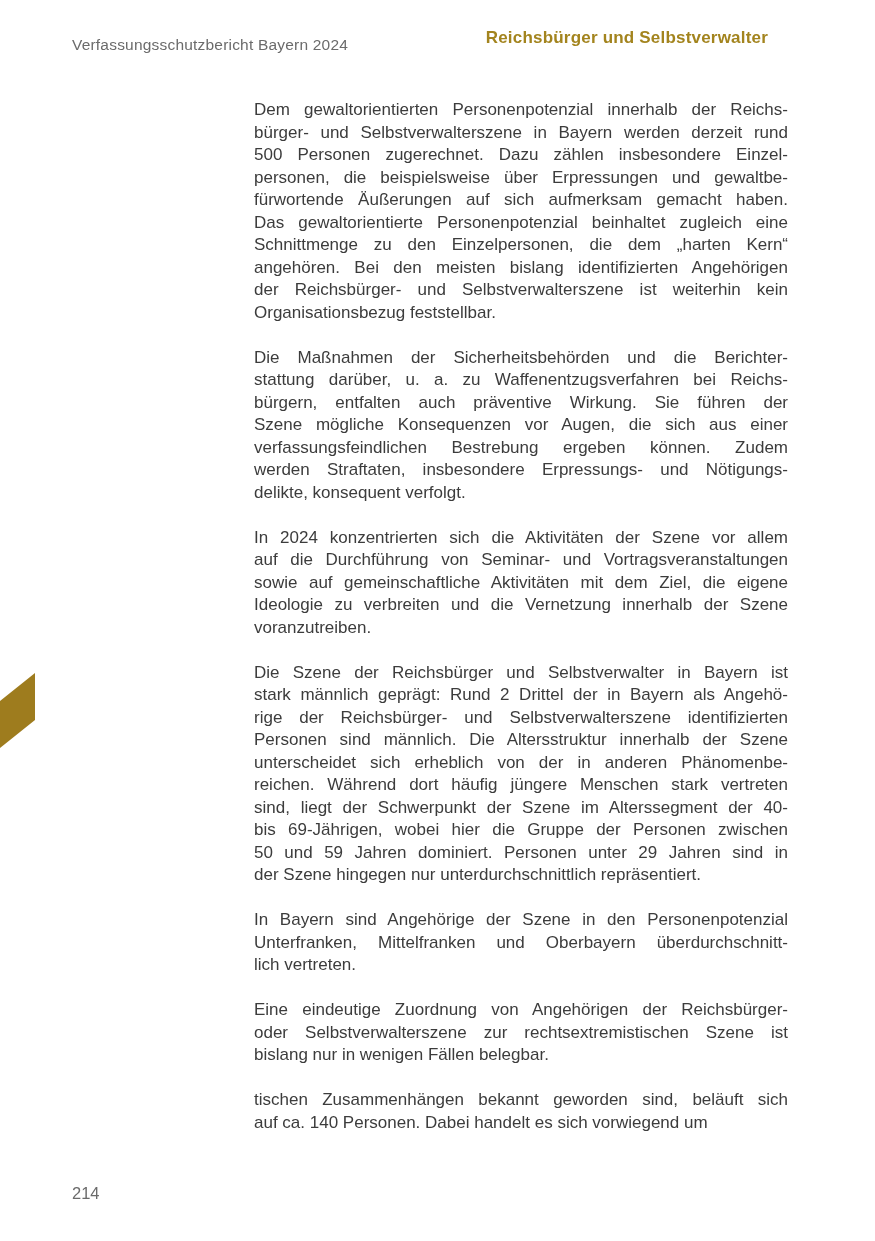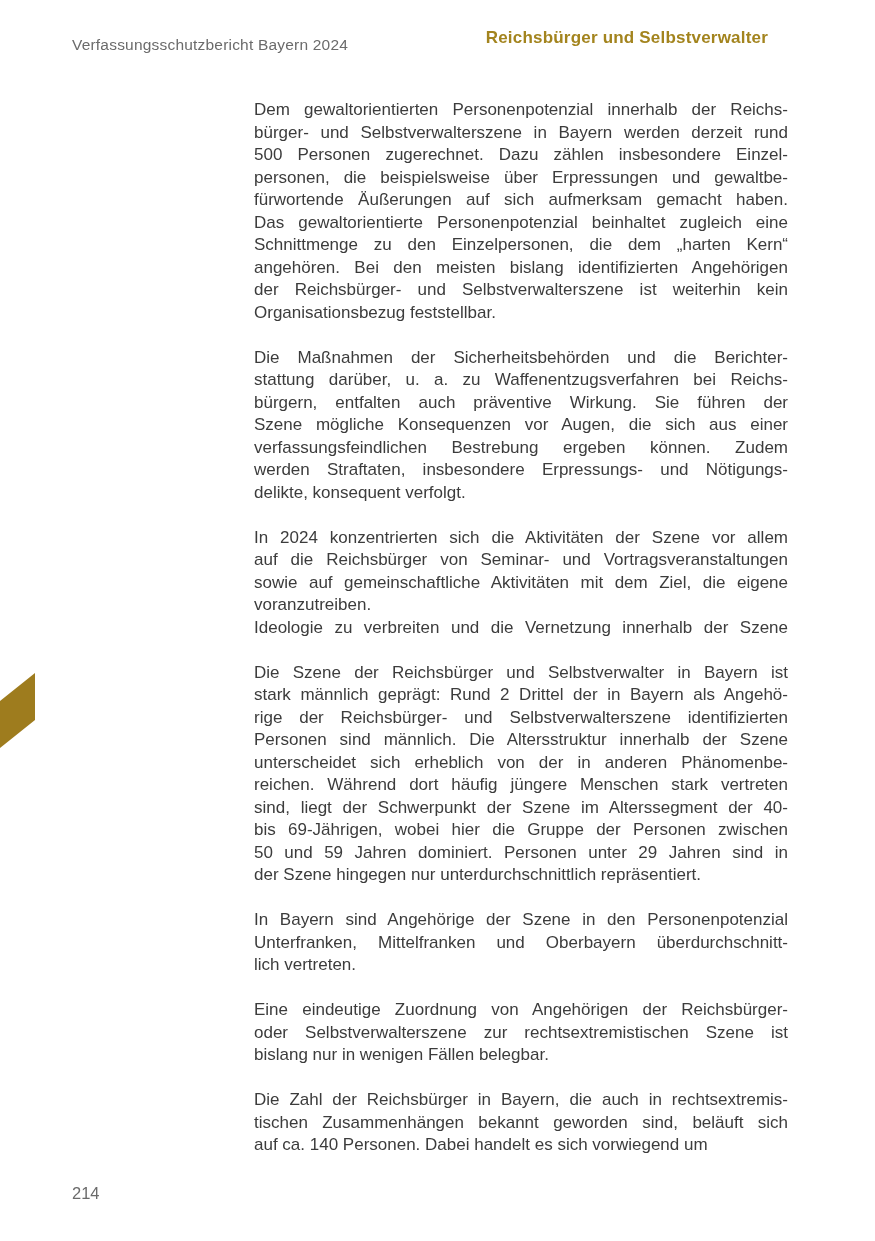--- a/index.html
+++ b/index.html
@@ -99,24 +99,24 @@
         <div class="line">Die Maßnahmen der Sicherheitsbehörden und die Berichter-</div>
         <div class="line">stattung darüber, u. a. zu Waffenentzugsverfahren bei Reichs-</div>
         <div class="line">bürgern, entfalten auch präventive Wirkung. Sie führen der</div>
         <div class="line">Szene mögliche Konsequenzen vor Augen, die sich aus einer</div>
         <div class="line">verfassungsfeindlichen Bestrebung ergeben können. Zudem</div>
         <div class="line">werden Straftaten, insbesondere Erpressungs- und Nötigungs-</div>
         <div class="line last">delikte, konsequent verfolgt.</div>
       </div>
       <div class="para">
         <div class="line">In 2024 konzentrierten sich die Aktivitäten der Szene vor allem</div>
-        <div class="line">auf die Reichsbürger von Seminar- und Vortragsveranstaltungen</div>
+        <div class="line">auf die Durchführung von Seminar- und Vortragsveranstaltungen</div>
         <div class="line">sowie auf gemeinschaftliche Aktivitäten mit dem Ziel, die eigene</div>
+        <div class="line">Ideologie zu verbreiten und die Vernetzung innerhalb der Szene</div>
         <div class="line last">voranzutreiben.</div>
-        <div class="line">Ideologie zu verbreiten und die Vernetzung innerhalb der Szene</div>
       </div>
       <div class="para">
         <div class="line">Die Szene der Reichsbürger und Selbstverwalter in Bayern ist</div>
         <div class="line">stark männlich geprägt: Rund 2 Drittel der in Bayern als Angehö-</div>
         <div class="line">rige der Reichsbürger- und Selbstverwalterszene identifizierten</div>
         <div class="line">Personen sind männlich. Die Altersstruktur innerhalb der Szene</div>
         <div class="line">unterscheidet sich erheblich von der in anderen Phänomenbe-</div>
         <div class="line">reichen. Während dort häufig jüngere Menschen stark vertreten</div>
         <div class="line">sind, liegt der Schwerpunkt der Szene im Alterssegment der 40-</div>
         <div class="line">bis 69-Jährigen, wobei hier die Gruppe der Personen zwischen</div>
@@ -127,21 +127,20 @@
         <div class="line">In Bayern sind Angehörige der Szene in den Personenpotenzial</div>
         <div class="line">Unterfranken, Mittelfranken und Oberbayern überdurchschnitt-</div>
         <div class="line last">lich vertreten.</div>
       </div>
       <div class="para">
         <div class="line">Eine eindeutige Zuordnung von Angehörigen der Reichsbürger-</div>
         <div class="line">oder Selbstverwalterszene zur rechtsextremistischen Szene ist</div>
         <div class="line last">bislang nur in wenigen Fällen belegbar.</div>
       </div>
       <div class="para">
-        <div class="line">Die Zahl der Reichsbürger in Bayern, die auch in rechtsextremis-</div>
         <div class="line">tischen Zusammenhängen bekannt geworden sind, beläuft sich</div>
         <div class="line last">auf ca. 140 Personen. Dabei handelt es sich vorwiegend um</div>
       </div>
     </div>
 
   <div class="accent" style="background: rgb(158, 124, 30);"></div>
 
   <div class="page-number" style="color: rgb(107, 107, 107);">214</div>
 
 </div>

